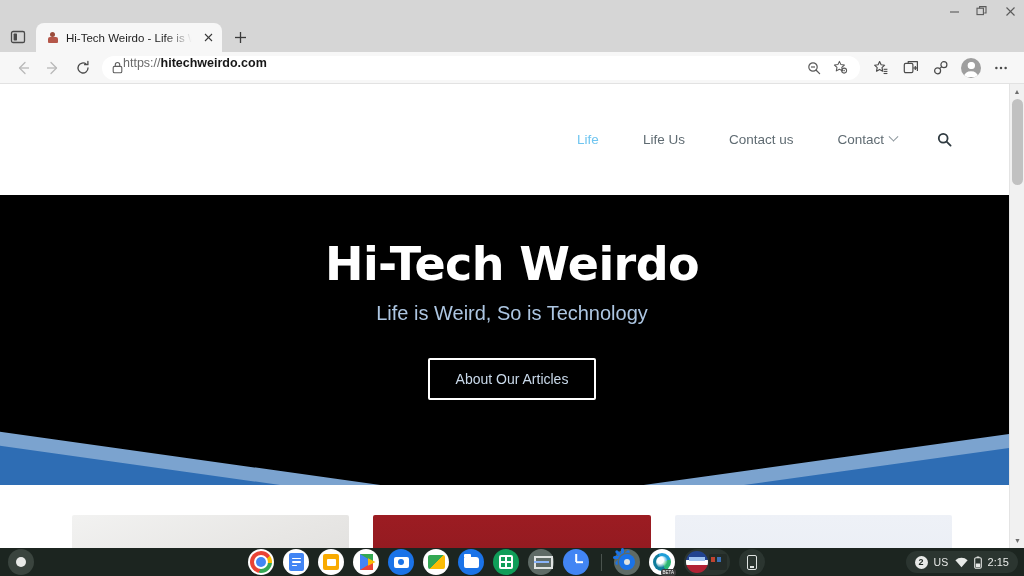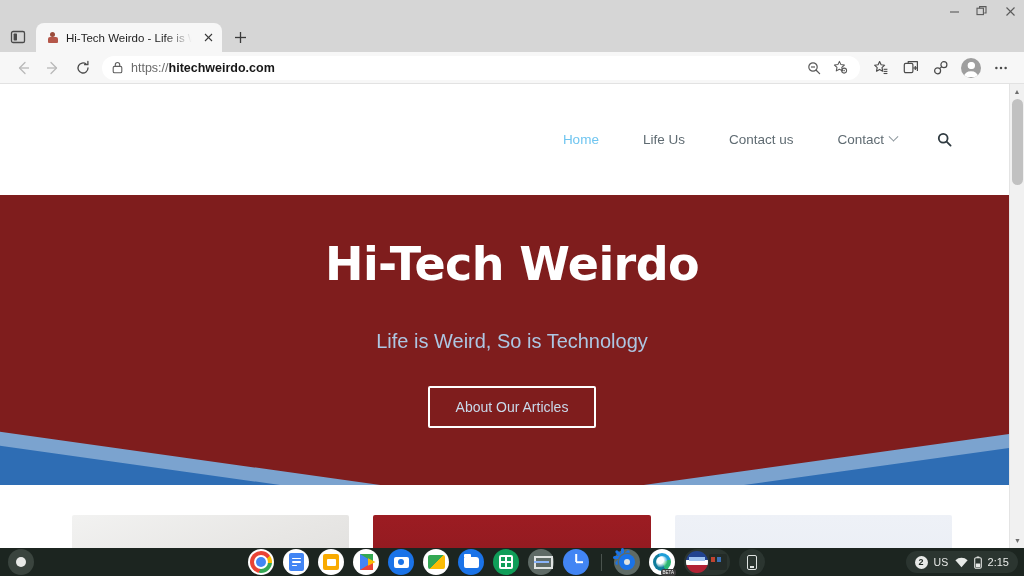--- a/index.html
+++ b/index.html
@@ -81,23 +81,23 @@
   }
   .tb-btn {
     width: 30px; height: 28px;
     display:flex; align-items:center; justify-content:center;
     color:#4b4b4b; border-radius: 4px; flex:0 0 auto;
   }
   .tb-btn.dim { color:#b9b9b9; }
   .omnibox {
     flex: 1 1 auto; height: 24px; margin: 0 6px 0 4px;
     background: #ffffff; border-radius: 12px;
-    display: flex; align-items: center;
+    display: flex; 
     padding: 0 8px 0 10px;
-    gap: 8px;
+    gap: 0;
   }
   .lock { color:#5f5f5f; display:flex; align-items:center; }
   .url { font-size: 12.5px; color: #6a6a6a; white-space: nowrap; }
   .url b { color: #171717; font-weight: 700; }
   .omni-actions { margin-left:auto; display:flex; align-items:center; gap:2px; }
   .omni-ic { width:24px;height:22px;display:flex;align-items:center;justify-content:center;color:#5a5a5a; }
   .avatar-btn {
     width:20px;height:20px;border-radius:50%;background:#9e9e9e;
     display:flex;align-items:flex-end;justify-content:center;overflow:hidden;flex:0 0 20px;
   }
@@ -160,30 +160,30 @@
     font-size: 13.5px; color:#5f6b72; text-decoration:none;
     padding: 0 22px; display:flex; align-items:center; gap:6px;
     white-space:nowrap;
   }
   .nav a.active { color:#6fc5f0; }
   .nav .chev { display:inline-block; width:7px; height:7px; border-right:1.4px solid #8a949a; border-bottom:1.4px solid #8a949a; transform:rotate(45deg) translate(-2px,-2px); }
   .nav .searchbtn { padding: 0 14px 0 18px; color:#2f3a40; }
 
   
   .hero {
-    position:relative; height:290px; background:#7f1d1d; overflow:hidden;
+    position:relative; height:290px; background:#000000; overflow:hidden;
     display:flex; flex-direction:column; align-items:center;
   }
   .hero h1 {
     margin-top: 42px;
     font-size: 46px; font-weight: 800; color:#ffffff; letter-spacing:-0.6px;
     font-family:"DejaVu Sans", sans-serif;
   }
   .hero .tagline {
-    margin-top: 39px; font-size: 20px; color:#adc6e2; font-weight:400;
+    margin-top: 11px; font-size: 20px; color:#adc6e2; font-weight:400;
   }
   .hero .cta {
     margin-top: 33px;
     border: 2px solid #ffffff; color:#c9d9ea; background:transparent;
     font-size: 14px; padding: 11px 26px; border-radius:2px;
     font-family:"Liberation Sans", sans-serif;
   }
   
   .hero-shape-light {
     position:absolute; left:-2%; bottom:-64px; width:104%; height:120px;
@@ -472,21 +472,21 @@
           <circle cx="12.6" cy="8" r="1.25" fill="currentColor"></circle>
         </svg>
     </div>
   </div>
 
   <div class="viewport">
 
     <div class="site-header">
 
       <nav class="nav">
-        <a href="#" class="active">Home</a>
+        <a href="#" class="active">Life</a>
         <a href="#">Life Us</a>
         <a href="#">Contact us</a>
         <a href="#">
             <span>Contact</span>
             <span class="chev"></span>
           </a>
         <a href="#" class="searchbtn">
           <svg width="15" height="15" viewBox="0 0 15 15">
               <circle cx="6.2" cy="6.2" r="4.4" fill="none" stroke="currentColor" stroke-width="1.8"></circle>
               <line x1="9.6" y1="9.6" x2="13.6" y2="13.6" stroke="currentColor" stroke-width="1.8" stroke-linecap="round"></line>

